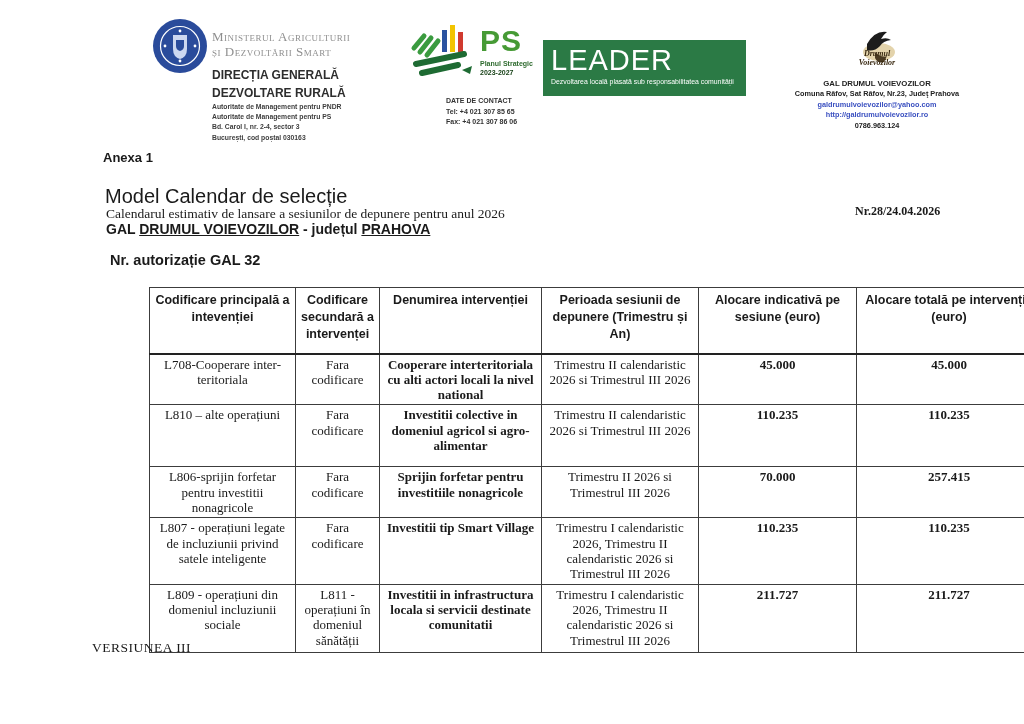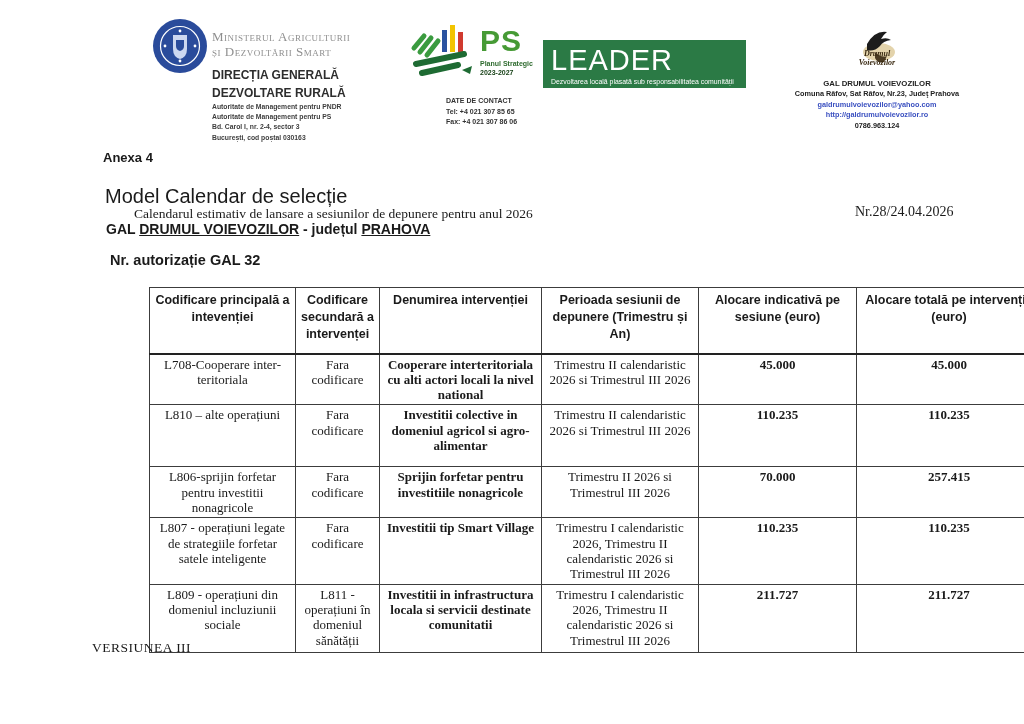--- a/index.html
+++ b/index.html
@@ -21,35 +21,35 @@
     font-size:6.8px; font-weight:bold; color:#3d3d3d; line-height:1.5;
   }
   .ministry-dept div:first-child { font-size:12px; color:#2d2d2d; }
   .ps-block { position:absolute; left:408px; top:20px; width:130px; }
   .ps-icon { position:absolute; left:0; top:2px; }
   .ps-abbr { position:absolute; left:72px; top:4px; font-size:30px; font-weight:bold; color:#469a35; letter-spacing:1px; }
   .ps-line1 { position:absolute; left:72px; top:40px; font-size:7px; font-weight:bold; color:#2f6b2f; }
   .ps-line2 { position:absolute; left:72px; top:49px; font-size:7px; font-weight:bold; color:#123d12; }
   .ps-contact { position:absolute; left:38px; top:76px; font-size:7px; font-weight:bold; color:#333; line-height:1.5; white-space:nowrap; }
   .leader-box {
-    position:absolute; left:543px; top:40px; width:203px; height:48px;
+    position:absolute; left:543px; top:40px; width:203px; height:56px;
     background:#2b7a45; color:#fff; padding:6px 8px 4px 8px;
   }
   .leader-title { font-size:29px; line-height:1; letter-spacing:1px; font-weight:400; }
   .leader-sub { font-size:6.9px; margin-top:3px; white-space:nowrap; }
   .gal-block { position:absolute; left:762px; top:22px; width:230px; text-align:center; }
   .gal-logo { display:inline-block; }
   .gal-text { font-size:7.3px; font-weight:bold; line-height:1.45; color:#222; }
   .gal-text .gal-name { font-size:7.8px; }
   .gal-link { color:#3a50c0; text-decoration:none; display:block; }
   
   .annex { position:absolute; left:103px; top:150px; font-size:13px; font-weight:bold; }
   .doc-title { position:absolute; left:105px; top:185px; font-size:20px; font-weight:normal; }
-  .doc-subtitle { position:absolute; left:106px; top:206px; font-family:"Liberation Serif", serif; font-size:13.5px;margin-left:28px; }
-  .ref-number { position:absolute; left:855px; top:204px; font-family:"Liberation Serif", serif; font-size:14px; }
+  .doc-subtitle { position:absolute; left:106px; top:206px; font-family:"Liberation Serif", serif; font-size:13.5px; }
+  .ref-number { position:absolute; left:855px; top:204px; font-family:"Liberation Serif", serif; font-size:12px;font-weight:bold; }
   .gal-line { position:absolute; left:106px; top:221px; font-size:14px; font-weight:bold; }
   .gal-line .u { text-decoration:underline; }
   .authorization { position:absolute; left:110px; top:252px; font-size:14.5px; font-weight:bold; }
   
   table.calendar {
     position:absolute; left:113px; top:287px; width:892px;
     border-collapse:collapse; table-layout:fixed;margin-left:36px;
   }
   .calendar th, .calendar td { border:1px solid #3c3c3c; vertical-align:top; padding:2px 3px; text-align:center; }
   .calendar thead th {
@@ -146,21 +146,21 @@
     </div>
     <div class="gal-text">
       <div class="gal-name">GAL DRUMUL VOIEVOZILOR</div>
       <div>Comuna Răfov, Sat Răfov, Nr.23, Judeţ Prahova</div>
       <a class="gal-link" href="#">galdrumulvoievozilor@yahoo.com</a>
       <a class="gal-link" href="#">http://galdrumulvoievozilor.ro</a>
       <div>0786.963.124</div>
     </div>
   </div>
 
-  <div class="annex">Anexa 4</div>
+  <div class="annex">Anexa 1</div>
   <div class="doc-title">Model Calendar de selecție</div>
   <div class="doc-subtitle">Calendarul estimativ de lansare a sesiunilor de depunere pentru anul 2026</div>
   <div class="ref-number">Nr.28/24.04.2026</div>
   <div class="gal-line"><span>GAL </span><span class="u">DRUMUL VOIEVOZILOR</span><span> - județul </span><span class="u">PRAHOVA</span></div>
   <div class="authorization">Nr. autorizație GAL 32</div>
 
   <table class="calendar">
     <colgroup>
       <col style="width:146px">
         <col style="width:84px">
@@ -198,21 +198,21 @@
       </tr>
       <tr class="r2">
         <td>L806-sprijin forfetar pentru investitii nonagricole</td>
         <td>Fara codificare</td>
         <td class="c-name">Sprijin forfetar pentru investitiile nonagricole</td>
         <td>Trimestru II 2026 si Trimestrul III 2026</td>
         <td class="c-alloc">70.000</td>
         <td class="c-alloc">257.415</td>
       </tr>
       <tr class="r3">
-        <td>L807 - operațiuni legate de strategiile forfetar satele inteligente</td>
+        <td>L807 - operațiuni legate de incluziunii privind satele inteligente</td>
         <td>Fara codificare</td>
         <td class="c-name">Investitii tip Smart Village</td>
         <td>Trimestru I calendaristic 2026, Trimestru II calendaristic 2026 si Trimestrul III 2026</td>
         <td class="c-alloc">110.235</td>
         <td class="c-alloc">110.235</td>
       </tr>
       <tr class="r4">
         <td>L809 - operațiuni din domeniul incluziunii sociale</td>
         <td>L811 - operațiuni în domeniul sănătății</td>
         <td class="c-name">Investitii in infrastructura locala si servicii destinate comunitatii</td>

